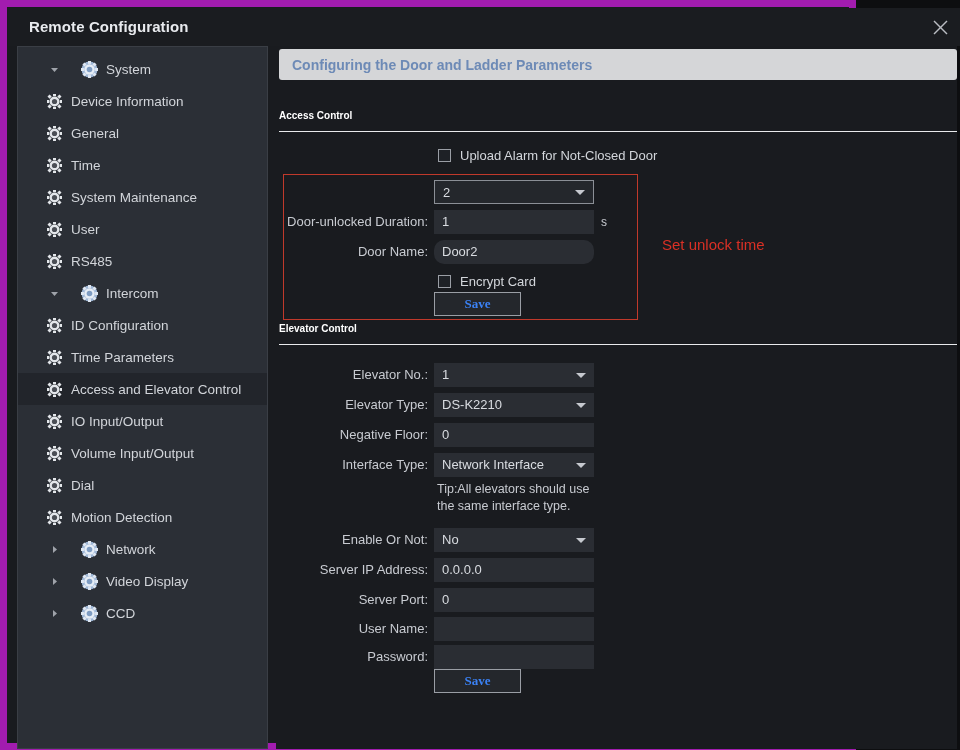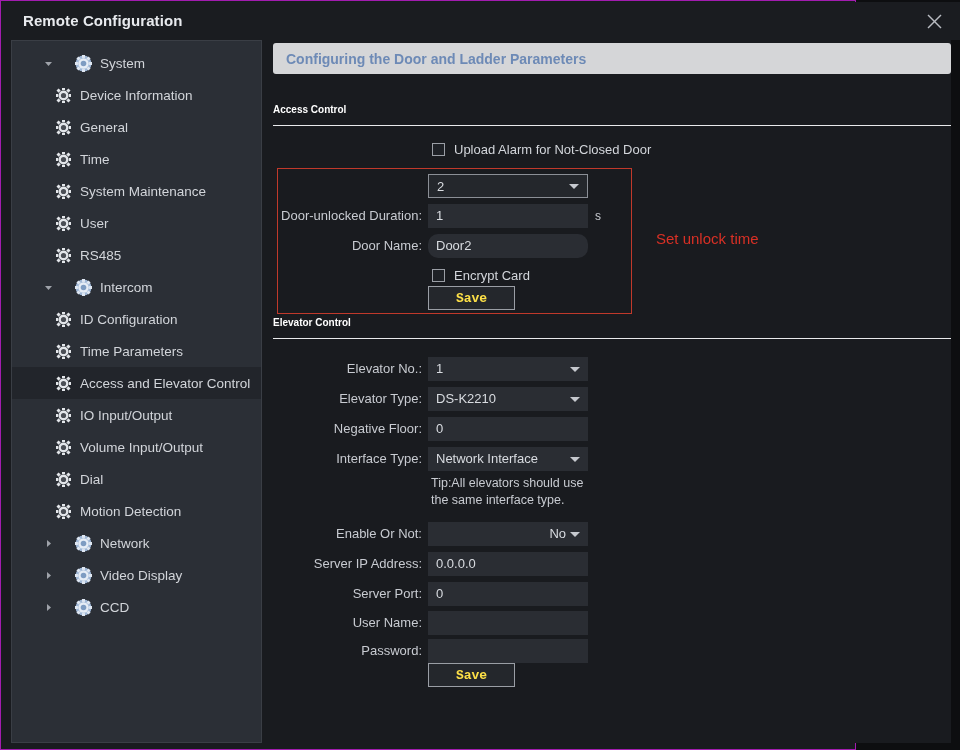--- a/index.html
+++ b/index.html
@@ -6,21 +6,21 @@
   html, body {
     width: 960px; height: 750px;
     background: #0d0e10;
     font-family: "Liberation Sans", sans-serif;
     overflow: hidden;
   }
   .window {
     position: absolute; left: 0; top: 0;
     width: 856px; height: 750px;
     background: #191b1f;
-    border: 1px solid #a21caf;
+    border: 7px solid #a21caf;
   }
   
   .titlebar {
     position: absolute; left: 1px; top: 1px;
     width: 958px; height: 38px;
     background: #1a1c20;
   }
   .title-text {
     position: absolute; left: 21px; top: 10px;
     font-size: 15px; font-weight: bold; color: #e8eaee;
@@ -44,21 +44,21 @@
   .tree { padding-top: 6px; }
   .tree-item {
     position: relative;
     height: 32px;
     display: flex; align-items: center;
     cursor: pointer;
     color: #d2d5da;
     font-size: 13.5px;
   }
   .tree-item.level0 { padding-left: 18px; }
-  .tree-item.level1 { padding-left: 43px; }
+  .tree-item.level1 { padding-left: 28px; }
   .tree-item.selected { background: #22252b; }
   .twisty {
     position: absolute; left: 18px; top: 0;
     width: 14px; height: 32px;
     display: flex; align-items: center; justify-content: center;
   }
   .twisty svg { display: block; }
   .gear-wrap {
     width: 17px; height: 17px;
     margin-right: 8px;
@@ -139,23 +139,23 @@
     background: #1e2126;
     margin-right: 9px;
     flex: 0 0 13px;
   }
   .checkrow-label { font-size: 13px; color: #d3d6db; white-space: nowrap; }
   .btn {
     position: absolute;
     width: 87px; height: 24px;
     border: 1px solid #9a9ea5;
     background: #24272c;
-    color: #fde047;
+    color: #3b82f6;
     font-size: 13px; font-weight: bold;
-    font-family: Liberation Mono, monospace;
+    font-family: Liberation Serif, serif;
     cursor: pointer;
   }
   .redbox {
     position: absolute;
     border: 1px solid #c0392b;
     pointer-events: none;
   }
   .annotation {
     position: absolute;
     font-size: 15px;
@@ -601,21 +601,21 @@
     <div class="ctrl select" style="left:158px; top:407px; width:160px;">
       <span>Network Interface</span>
       <span class="caret"></span>
     </div>
 
     <div class="tip" style="left:161px; top:435px;">Tip:All elevators should use the same interface type.</div>
 
     <div class="field-row" style="left:0px; top:482px; width:152px;">
       <span class="field-label">Enable Or Not:</span>
     </div>
-    <div class="ctrl select" style="left:158px; top:482px; width:160px;text-align:right;">
+    <div class="ctrl select" style="left:158px; top:482px; width:160px;">
       <span>No</span>
       <span class="caret"></span>
     </div>
 
     <div class="field-row" style="left:0px; top:512px; width:152px;">
       <span class="field-label">Server IP Address:</span>
     </div>
     <div class="ctrl" style="left:158px; top:512px; width:160px;">
       <span>0.0.0.0</span>
     </div>

